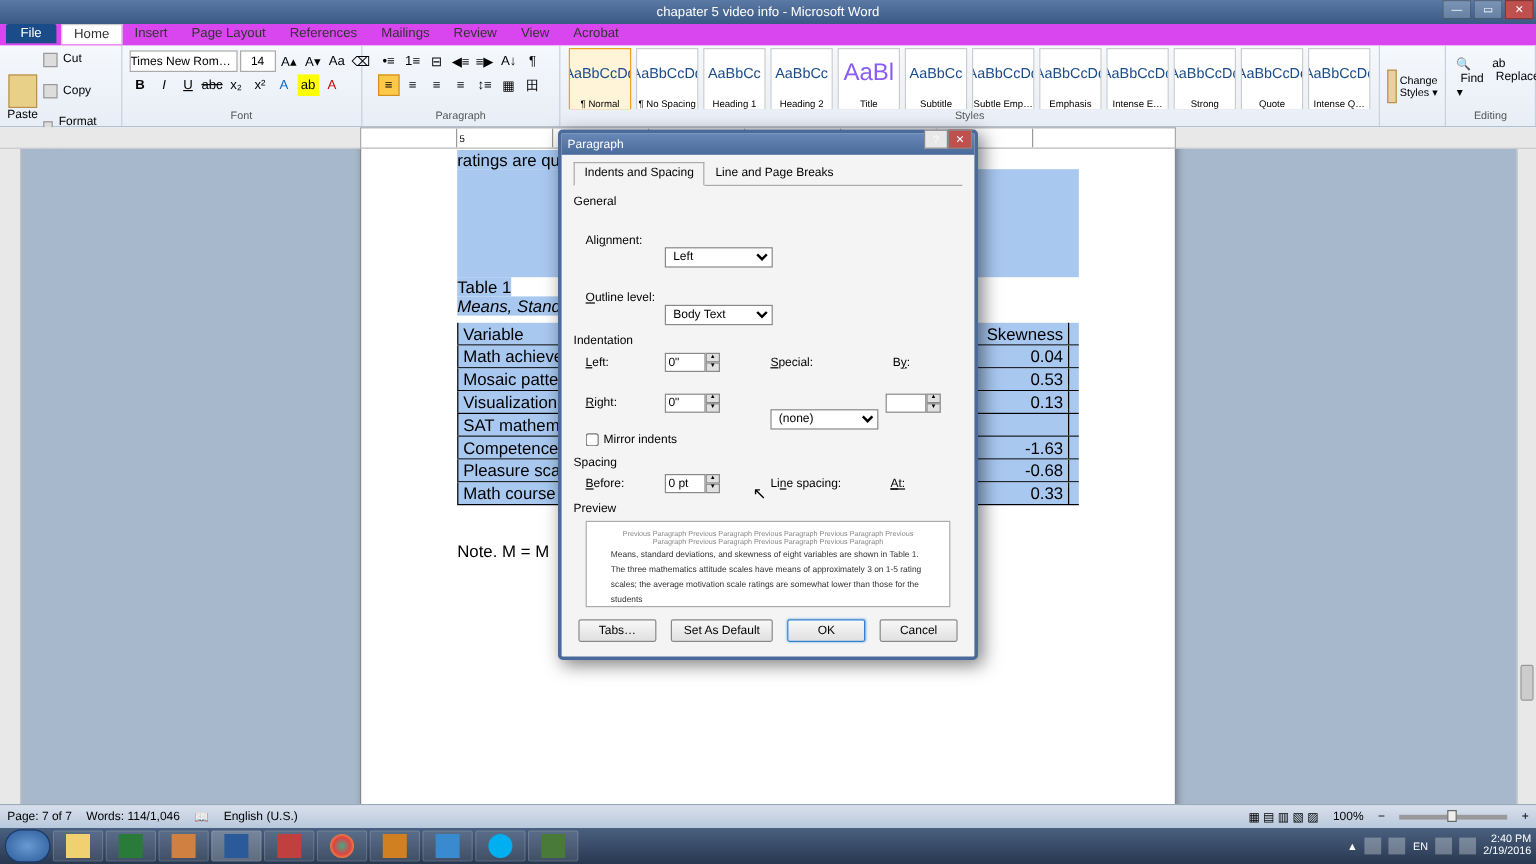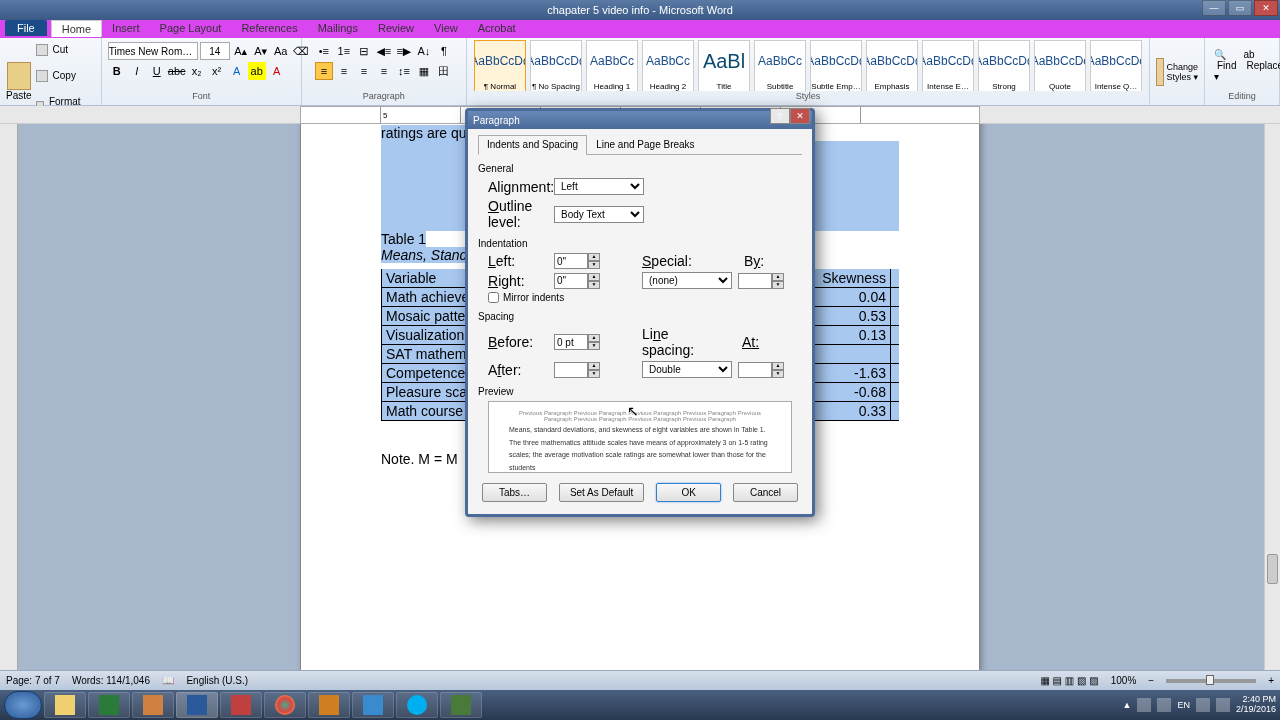--- a/index.html
+++ b/index.html
@@ -32,21 +32,21 @@
 .font-row { display: flex; gap: 2px; align-items: center; }
 .font-select { width: 90px; height: 18px; font-size: 10px; border: 1px solid #aaa; }
 .font-size { width: 30px; height: 18px; font-size: 10px; border: 1px solid #aaa; text-align: center; }
 .ribbon-btn { width: 18px; height: 18px; border: 1px solid transparent; display: flex; align-items: center; justify-content: center; cursor: pointer; font-size: 11px; }
 .ribbon-btn.active { background: #fdc94a; border-color: #d09020; }
 .para-group { width: 175px; }
 .styles-group { flex: 1; display: flex; }
 .style-item { width: 52px; height: 52px; border: 1px solid #ccc; margin: 1px; display: flex; flex-direction: column; align-items: center; justify-content: center; font-size: 8px; cursor: pointer; background: #fff; overflow: hidden; }
 .style-item.active { border: 1px solid #f0a020; background: #fff3d8; }
 .style-preview { font-size: 12px; color: #1a4c8a; flex: 1; display: flex; align-items: center; }
-.style-item.big .style-preview { font-size: 20px; color: #0c4a6e; }
+.style-item.big .style-preview { font-size: 20px; color: #8b5cf6; }
 .editing-group { width: 75px; }
 .edit-items { display: flex; flex-direction: row; font-size: 10px; gap: 1px; }
 .edit-items span { padding: 1px 3px; cursor: pointer; }
 
 
 .ruler-area { height: 18px; background: #e8e8e8; border-bottom: 1px solid #ccc; position: relative; }
 .h-ruler { position: absolute; left: 300px; right: 300px; height: 18px; background: #fff; border: 1px solid #aaa; display: flex; align-items: center; font-size: 8px; overflow: hidden; }
 .ruler-mark { width: 80px; border-right: 1px solid #999; height: 100%; display: flex; align-items: center; padding-left: 2px; }
 
 
@@ -66,23 +66,23 @@
 .dialog-titlebar .dlg-controls { position: absolute; right: 2px; top: -3px; display: flex; }
 .dlg-controls span { width: 20px; height: 16px; display: flex; align-items: center; justify-content: center; cursor: pointer; border: 1px solid #888; font-size: 9px; }
 .dlg-help { background: #e8e8e8; }
 .dlg-close { background: #c0504d; color: #fff; }
 .dialog-body { padding: 6px 10px 10px; }
 .dlg-tabs { display: flex; border-bottom: 1px solid #aaa; margin-bottom: 8px; }
 .dlg-tab { padding: 3px 8px; font-size: 10px; cursor: pointer; border: 1px solid transparent; }
 .dlg-tab.active { background: #f4f4f4; border: 1px solid #aaa; border-bottom: 1px solid #f4f4f4; margin-bottom: -1px; }
 .section-label { font-size: 10px; margin: 8px 0 4px; }
 .form-row { display: flex; align-items: center; margin: 3px 0 3px 10px; gap: 6px; }
-.form-label { width: 60px; font-size: 14px; }
+.form-label { width: 60px; font-size: 10px; }
 .form-label .ul { text-decoration: underline; }
-.form-select { font-size: 10px; border: 1px solid #888; padding: 1px 2px; background: #fff; }
+.form-select { font-size: 10px; border: 1px solid #888; padding: 1px 2px; background: #fff; margin-top: 28px; }
 .form-select.w90 { width: 90px; }
 .spinner { display: flex; }
 .spinner input { width: 34px; height: 16px; font-size: 10px; border: 1px solid #888; padding: 0 2px; }
 .spin-btns { display: flex; flex-direction: column; width: 12px; }
 .spin-btns span { height: 8px; background: #e0e0e0; border: 1px solid #888; font-size: 5px; line-height: 5px; text-align: center; cursor: pointer; }
 .checkbox-row { display: flex; align-items: center; margin: 3px 0 3px 10px; gap: 4px; font-size: 10px; }
 .checkbox-row input { width: 11px; height: 11px; }
 .dashed-underline { border-bottom: 1px dashed #666; }
 .preview-box { border: 1px solid #aaa; background: #fff; height: 72px; margin: 4px 10px; padding: 8px 20px; font-size: 6px; color: #888; overflow: hidden; }
 .preview-text { color: #333; font-size: 7px; line-height: 1.8; margin-top:2px;}
@@ -423,39 +423,20 @@
           <div class="spin-btns">
             <span>▲</span>
             <span>▼</span>
           </div>
         </div>
       <span style="width:30px;"></span>
       <span class="form-label" style="width:70px;">Li<span class="ul">n</span>e spacing:</span>
       <span style="width:18px;"></span>
       <span class="form-label" style="width:20px;text-decoration:underline;"><span class="ul">A</span>t:</span>
     </div>
-    <div class="form-row">
-      <span class="form-label">A<span class="ul">f</span>ter:</span>
-      <div class="spinner">
-          <input value="" style="">
-          <div class="spin-btns">
-            <span>▲</span>
-            <span>▼</span>
-          </div>
-        </div>
-      <span style="width:30px;"></span>
-      <select class="form-select w90"><option>Double</option></select>
-      <div class="spinner">
-          <input value="" style="">
-          <div class="spin-btns">
-            <span>▲</span>
-            <span>▼</span>
-          </div>
-        </div>
-    </div>
 
     <div class="section-label">Preview</div>
     <div class="preview-box">
       <div style="text-align:center;">Previous Paragraph Previous Paragraph Previous Paragraph Previous Paragraph Previous Paragraph Previous Paragraph Previous Paragraph Previous Paragraph</div>
       <div class="preview-text">Means, standard deviations, and skewness of eight variables are shown in Table 1. The three mathematics attitude scales have means of approximately 3 on 1-5 rating scales; the average motivation scale ratings are somewhat lower than those for the students</div>
     </div>
 
     <div class="dlg-buttons">
       <button class="dlg-btn">Tabs…</button>
       <button class="dlg-btn">Set As Default</button>

